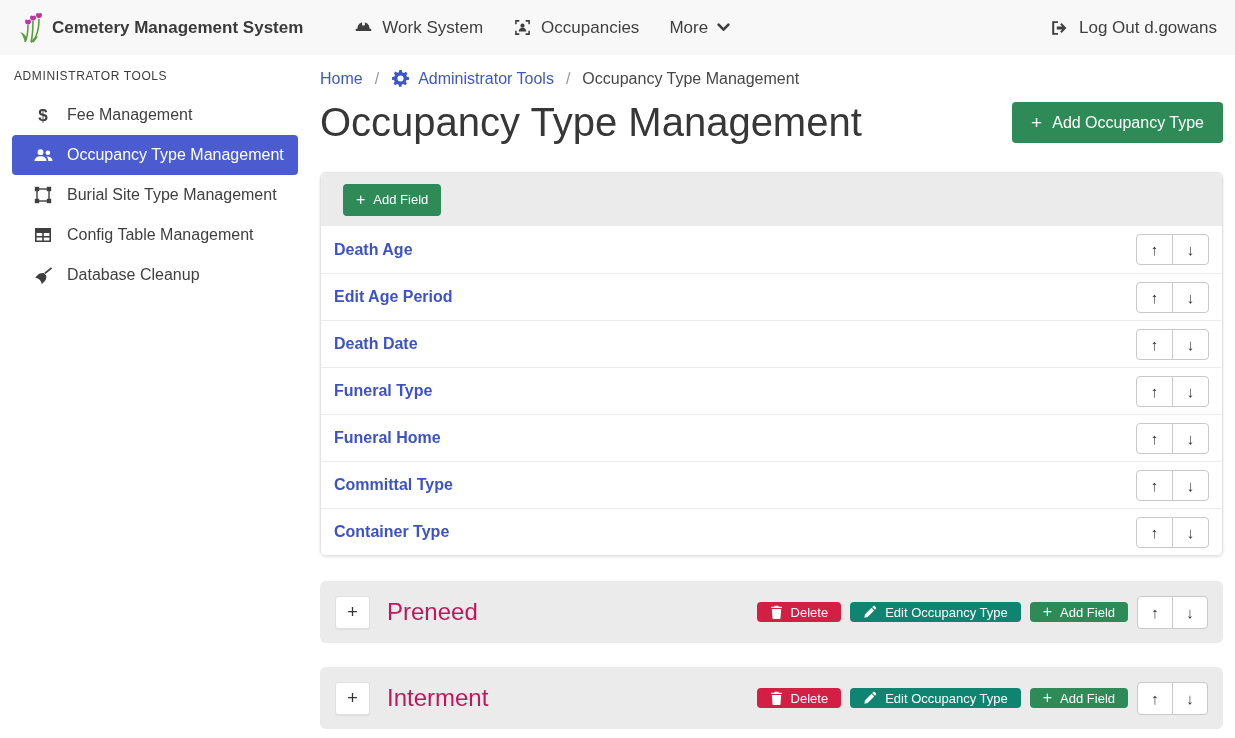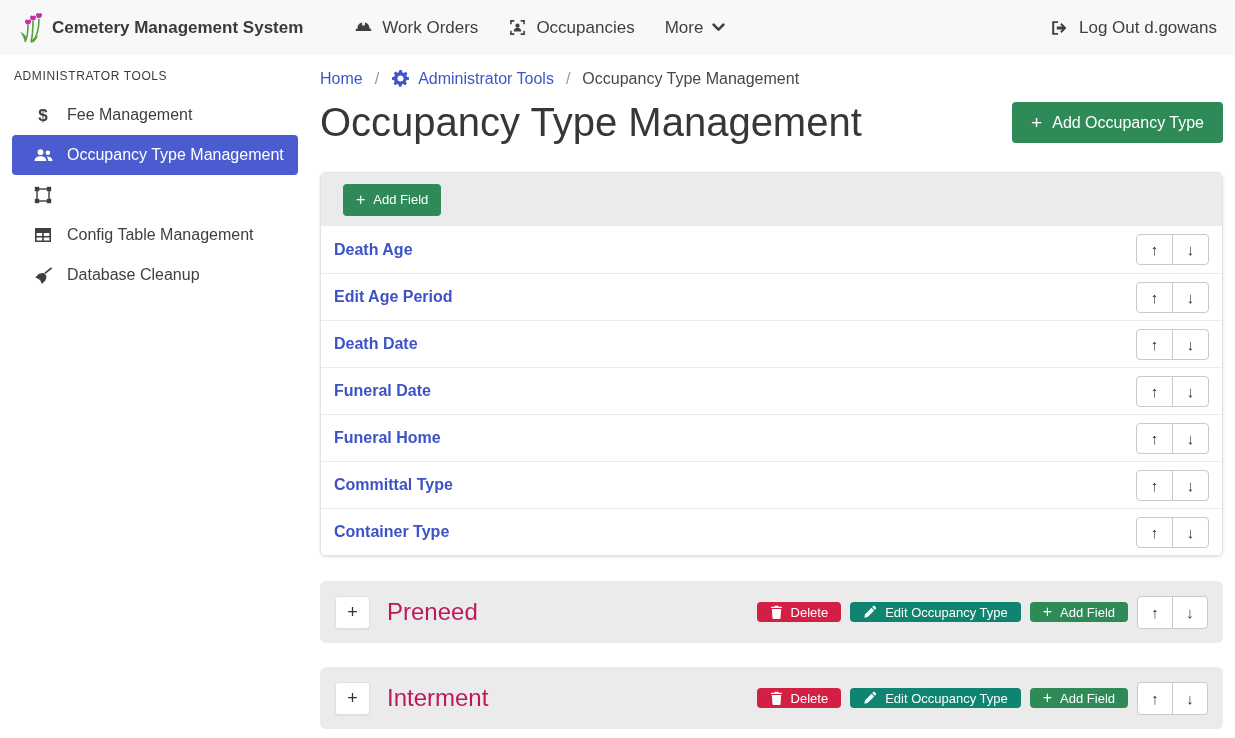--- a/index.html
+++ b/index.html
@@ -112,21 +112,21 @@
     <span>Cemetery Management System</span>
   </div>
   <div style="display:flex;align-items:center;" id="nav-items">
   <div class="nav-item">
     <span class="icon">
           <svg width="19" height="18" viewBox="0 0 18 18" fill="currentColor">
             <path d="M9 3.2c-3.2 0-5.8 2.4-6 5.6v1H2c-.5 0-.8.3-.8.8v.8c0 .3.2.5.5.5h14.6c.3 0 .5-.2.5-.5v-.8c0-.5-.3-.8-.8-.8h-1v-1c-.2-3.2-2.8-5.6-6-5.6z"></path>
             <rect x="7.6" y="2.3" width="2.8" height="4.2" rx=".7" fill="#f8f8f8"></rect>
           </svg>
         </span>
-        <span class="label">Work Orders</span>
+        <span class="label">Work System</span>
 
   </div>
 
   <div class="nav-item">
     <span class="icon">
           <svg width="19" height="19" viewBox="0 0 18 18" fill="currentColor">
             <path d="M2 2h4v1.5H3.5V6H2zM12 2h4v4h-1.5V3.5H12zM2 12h1.5v2.5H6V16H2zM14.5 12H16v4h-4v-1.5h2.5z"></path>
             <circle cx="9" cy="7.3" r="2"></circle>
             <path d="M5.4 12.7c0-2.2 1.5-3.5 3.6-3.5s3.6 1.3 3.6 3.5z"></path>
           </svg>
@@ -183,20 +183,21 @@
             <svg width="18" height="18" viewBox="0 0 18 18">
               <rect x="3" y="3" width="12" height="12" fill="none" stroke="currentColor" stroke-width="1.4"></rect>
               <g fill="currentColor">
                 <rect x="0.8" y="0.8" width="4.4" height="4.4"></rect>
                 <rect x="12.8" y="0.8" width="4.4" height="4.4"></rect>
                 <rect x="0.8" y="12.8" width="4.4" height="4.4"></rect>
                 <rect x="12.8" y="12.8" width="4.4" height="4.4"></rect>
               </g>
             </svg>
           </span>
+    <span class="label">Burial Site Type Management</span>
   </div>
 
   <div class="side-item">
     <span class="icon">
             <svg width="18" height="16" viewBox="0 0 18 16" fill="currentColor" fill-rule="evenodd">
               <path d="M1 1h16v14H1zM2.6 6h5.6v3H2.6zM9.8 6h5.6v3H9.8zM2.6 10.4h5.6v3H2.6zM9.8 10.4h5.6v3H9.8z"></path>
             </svg>
           </span>
     <span class="label">Config Table Management</span>
   </div>
@@ -275,21 +276,21 @@
       <button class="arrow-btn up">
                 <span>↑</span>
               </button>
       <button class="arrow-btn down">
                 <span>↓</span>
               </button>
     </div>
   </div>
 
   <div class="field-row">
-    <a class="field-link">Funeral Date</a>
+    <a class="field-link">Funeral Type</a>
     <div class="arrow-group">
       <button class="arrow-btn up">
                 <span>↑</span>
               </button>
       <button class="arrow-btn down">
                 <span>↓</span>
               </button>
     </div>
   </div>
 

